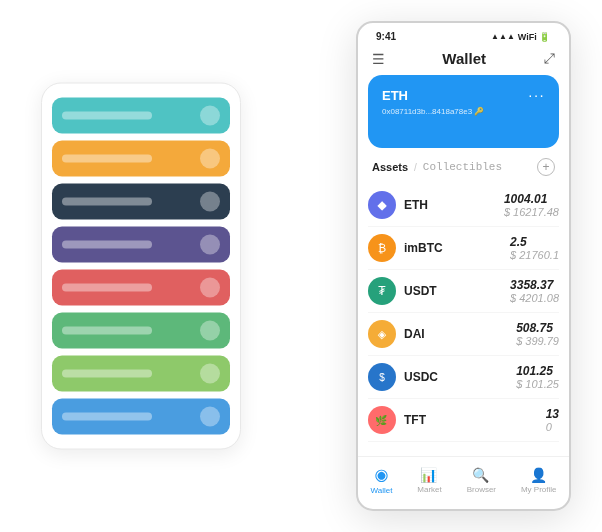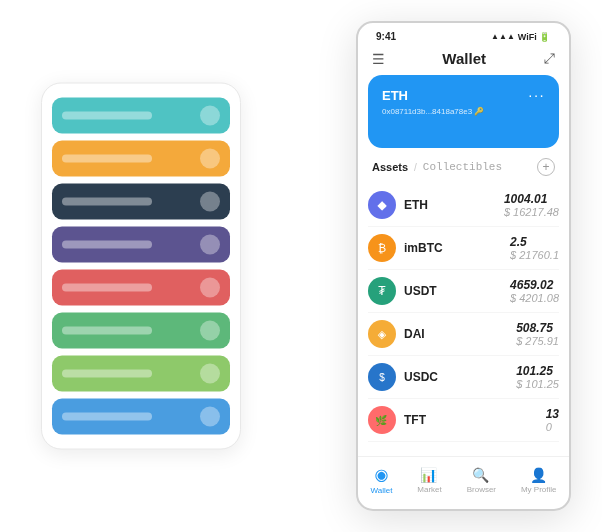--- a/index.html
+++ b/index.html
@@ -394,31 +394,31 @@
         <div class="asset-values">
           <div class="asset-amount">2.5</div>
           <div class="asset-usd">$ 21760.1</div>
         </div>
       </div>
 
       <div class="asset-item">
         <div class="asset-icon coin-usdt" style="color:white;font-size:12px;">₮</div>
         <span class="asset-name">USDT</span>
         <div class="asset-values">
-          <div class="asset-amount">4659.02</div>
+          <div class="asset-amount">3358.37</div>
           <div class="asset-usd">$ 4201.08</div>
         </div>
       </div>
 
       <div class="asset-item">
         <div class="asset-icon coin-dai" style="color:white;font-size:11px;">◈</div>
         <span class="asset-name">DAI</span>
         <div class="asset-values">
           <div class="asset-amount">508.75</div>
-          <div class="asset-usd">$ 275.91</div>
+          <div class="asset-usd">$ 399.79</div>
         </div>
       </div>
 
       <div class="asset-item">
         <div class="asset-icon coin-usdc" style="color:white;font-size:10px;">$</div>
         <span class="asset-name">USDC</span>
         <div class="asset-values">
           <div class="asset-amount">101.25</div>
           <div class="asset-usd">$ 101.25</div>
         </div>

